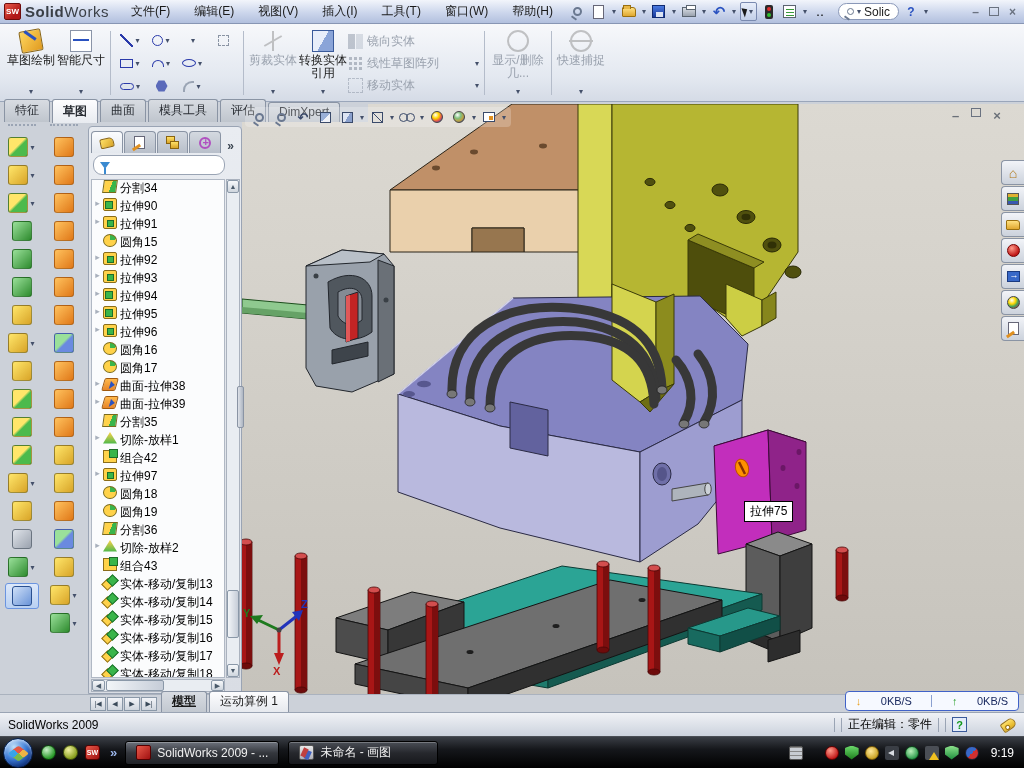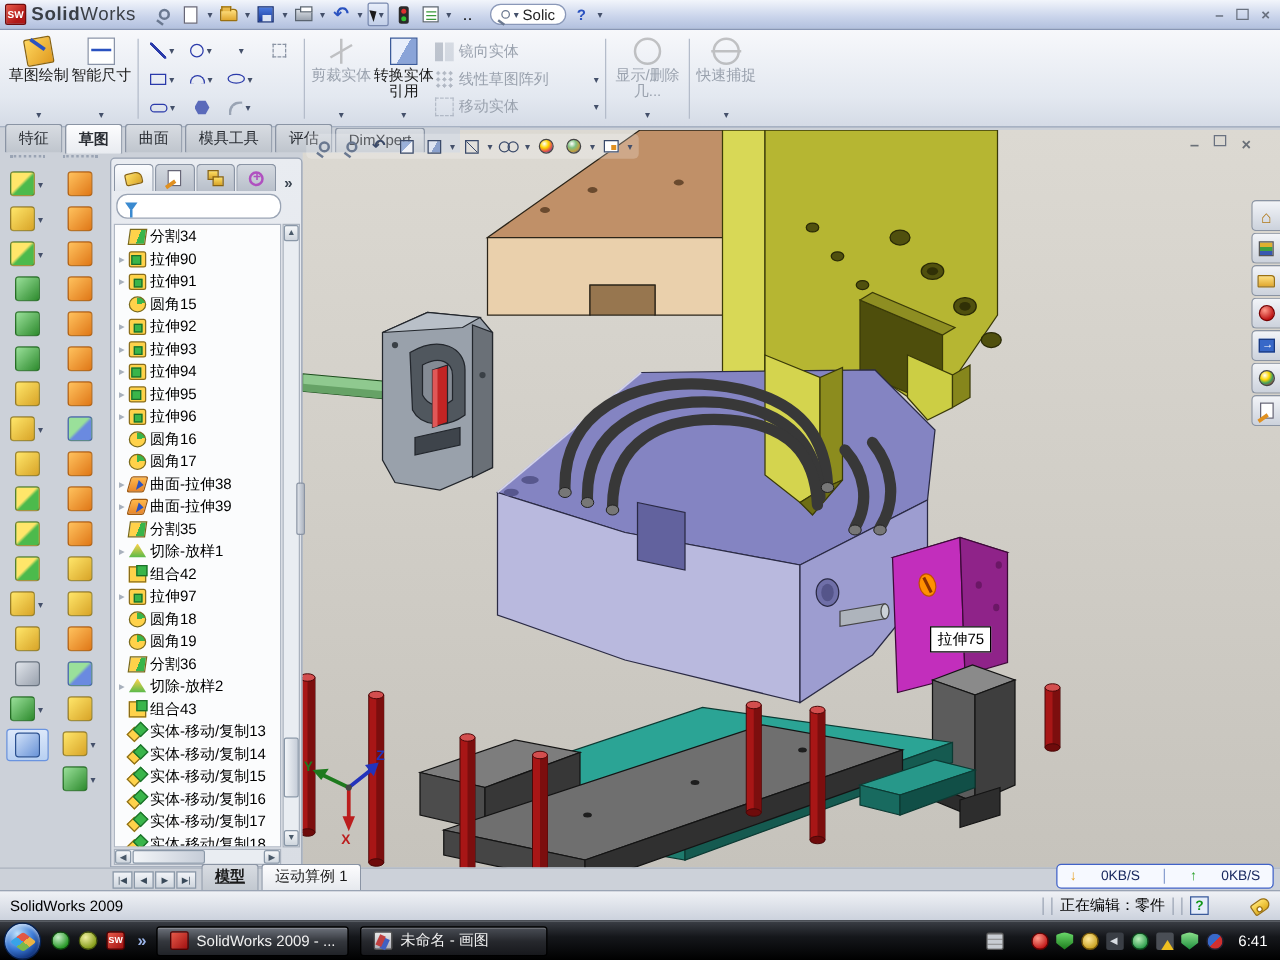--- a/index.html
+++ b/index.html
@@ -174,21 +174,21 @@
   .fmi-cfg::before,.fmi-cfg::after { content:""; position:absolute; width:7px; height:6px; background:linear-gradient(#ffe066,#d8a428); border:1px solid #8a6410; }
   .fmi-cfg::before { left:0; top:0; } .fmi-cfg::after { right:0; bottom:0; }
   .fmi-dimx { width:12px; height:12px; border:2px solid #b050c0; border-radius:50%; position:relative; }
   .fmi-dimx::after { content:"+"; position:absolute; left:1px; top:-3px; color:#b050c0; font-weight:bold; font-size:11px; }
   #fm-filter { margin:2px 16px 2px 4px; height:20px; background:#fff; border:1px solid #9aa4b4; border-radius:9px;
     display:flex; align-items:center; padding-left:6px; }
   .funnel { width:0; height:0; border-left:5px solid transparent; border-right:5px solid transparent; border-top:7px solid #3a8ad0; position:relative; }
   .funnel::after { content:""; position:absolute; left:-1px; top:-1px; width:2px; height:6px; background:#3a8ad0; }
   #fm-tree { position:absolute; left:2px; top:52px; right:16px; bottom:15px; background:#fbfcfd;
     border:1px solid #b0b8c4; overflow:hidden; }
-  .trow { height:18px; display:flex; align-items:center; white-space:nowrap; }
+  .trow { height:18px; display:flex; align-items:flex-start; white-space:nowrap; }
   .texp { width:11px; flex:none; color:#a8b0bc; font-size:9px; text-align:center; }
   .ticon { width:14px; height:13px; flex:none; margin-right:3px; position:relative; }
   .tlabel { color:#000; }
   .ti-split { background:linear-gradient(105deg,#ffd24a 55%,#39b54a 55%); border:1px solid #7a6a1a; transform:skewX(-8deg); }
   .ti-extrude1 { background:#ffd24a; border:1px solid #8a6d1a; border-radius:2px; }
   .ti-extrude1::after { content:""; position:absolute; left:1px; bottom:1px; width:6px; height:6px; background:#39b54a; border:1px solid #1d6e2a; }
   .ti-extrude2 { background:#ffd24a; border:1px solid #8a6d1a; border-radius:2px; }
   .ti-extrude2::after { content:""; position:absolute; left:3px; top:3px; width:5px; height:5px; background:#39b54a; border:1px solid #1d6e2a; }
   .ti-fillet { border-radius:50%; background:conic-gradient(#39b54a 0 22%,#ffd24a 22%); border:1px solid #7a6a1a; }
   .ti-surf-extrude { background:linear-gradient(#ffb84a,#e8862a); border:1px solid #a05a10; transform:skewX(-16deg); border-radius:2px; }
@@ -550,20 +550,29 @@
       <div class="rp-tab">
         <span class="rp-props"></span>
       </div>
     </div>
 
   <div id="titlebar">
     <div id="logo">
       <span class="swcube"></span>
       <span class="lt"><b>Solid</b><span>Works</span></span>
     </div>
+    <div id="menus">
+        <span>文件(F)</span>
+        <span>编辑(E)</span>
+        <span>视图(V)</span>
+        <span>插入(I)</span>
+        <span>工具(T)</span>
+        <span>窗口(W)</span>
+        <span>帮助(H)</span>
+      </div>
     <div id="tb-std">
       <span class="tbi">
           <span class="i-lens"></span>
         </span>
       <span class="tbi">
           <span class="i-page"></span>
         </span>
         <span class="dd">▾</span>
       <span class="tbi">
           <span class="i-folder"></span>
@@ -1062,16 +1071,16 @@
       <span style="width:10px;"></span>
     <span class="tray-ic tri-antivirus"></span>
         <span class="tray-ic tri-security"></span>
         <span class="tray-ic tri-certificate"></span>
         <span class="tray-ic tri-volume"></span>
         <span class="tray-ic tri-sync"></span>
         <span class="tray-ic tri-wireless"></span>
         <span class="tray-ic tri-defender"></span>
         <span class="tray-ic tri-language"></span>
       </div>
-    <span id="clock">6:41</span>
+    <span id="clock">9:19</span>
   </div>
 
 </div>
 
 </body></html>

